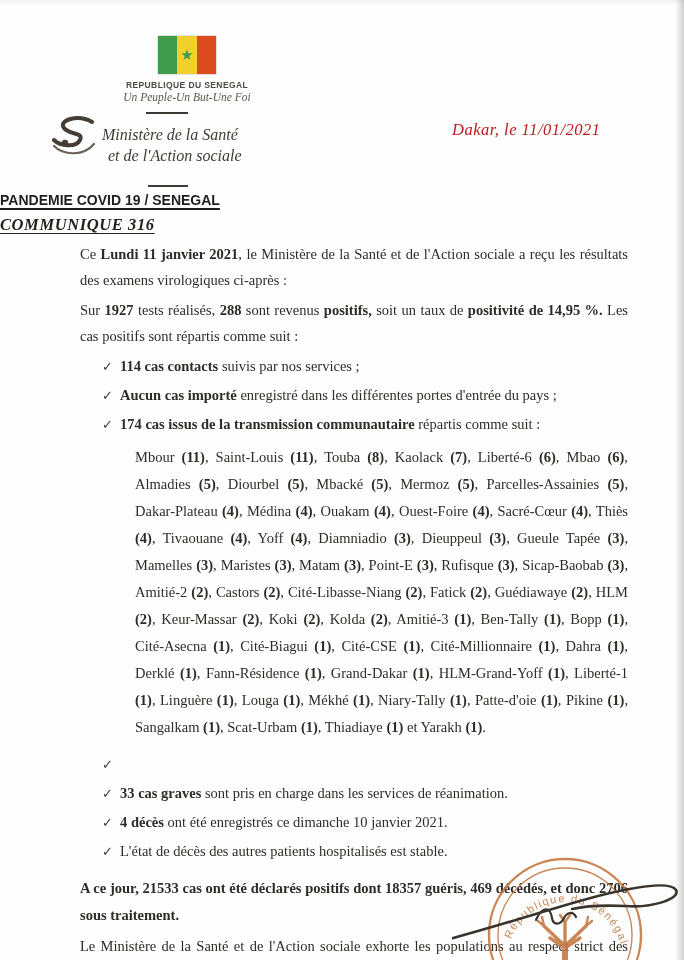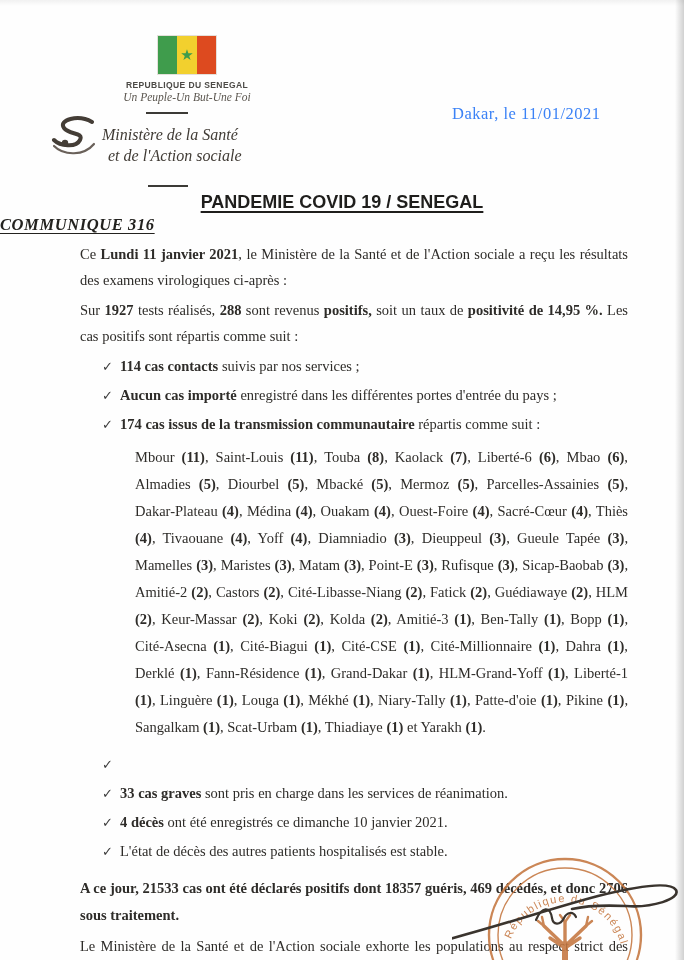--- a/index.html
+++ b/index.html
@@ -24,26 +24,26 @@
   .republic{margin-top:6px;font-family:"Liberation Sans",sans-serif;font-weight:bold;
     font-size:8.5px;letter-spacing:.4px;color:#4c4a46;}
   .motto{font-style:italic;font-size:11.5px;color:#5a554e;margin-top:1px;}
   .rule-a{position:absolute;top:112px;left:146px;width:42px;border-top:2px solid #3c3a36;}
   .rule-b{position:absolute;top:185px;left:148px;width:40px;border-top:2px solid #3c3a36;}
 
   .ministry{position:absolute;top:116px;left:50px;display:flex;align-items:flex-start;}
   .ministry-text{font-style:italic;color:#403b35;font-size:16px;line-height:21px;margin-left:6px;margin-top:8px;}
   .ministry-text .l2{margin-left:6px;}
 
-  .date-line{position:absolute;top:104px;left:452px;font-size:16.5px;
-    color:#3b82f6;letter-spacing:.5px;}
+  .date-line{position:absolute;top:120px;left:452px;font-style:italic;font-size:16.5px;
+    color:#b91c1c;letter-spacing:.5px;}
 
   
-  .doc-title{position:absolute;top:192px;left:0;width:100%;text-align:center;
-    font-family:"Liberation Sans",sans-serif;font-weight:bold;font-size:18px;
+  .doc-title{position:absolute;top:192px;left:0;width:100%;text-align:left;
+    font-family:"Liberation Sans",sans-serif;font-weight:bold;font-size:14px;
     color:#1f1e1c;text-decoration:underline;text-underline-offset:3px;text-decoration-thickness:2px;}
   .doc-subtitle{position:absolute;top:215px;left:0;width:100%;text-align:left;
     font-family:"Liberation Serif",serif;font-style:italic;font-weight:bold;font-size:16.5px;
     letter-spacing:.6px;color:#23221f;text-decoration:underline;text-underline-offset:3px;}
 
   
   .body{position:absolute;top:241px;left:80px;width:548px;font-size:14.5px;line-height:26px;}
   .para{margin:0 0 4px 0;text-align:justify;}
   .checklist{margin:4px 0 6px 0;}
   .check-item{display:flex;margin:0 0 2px 0;line-height:27px;}

